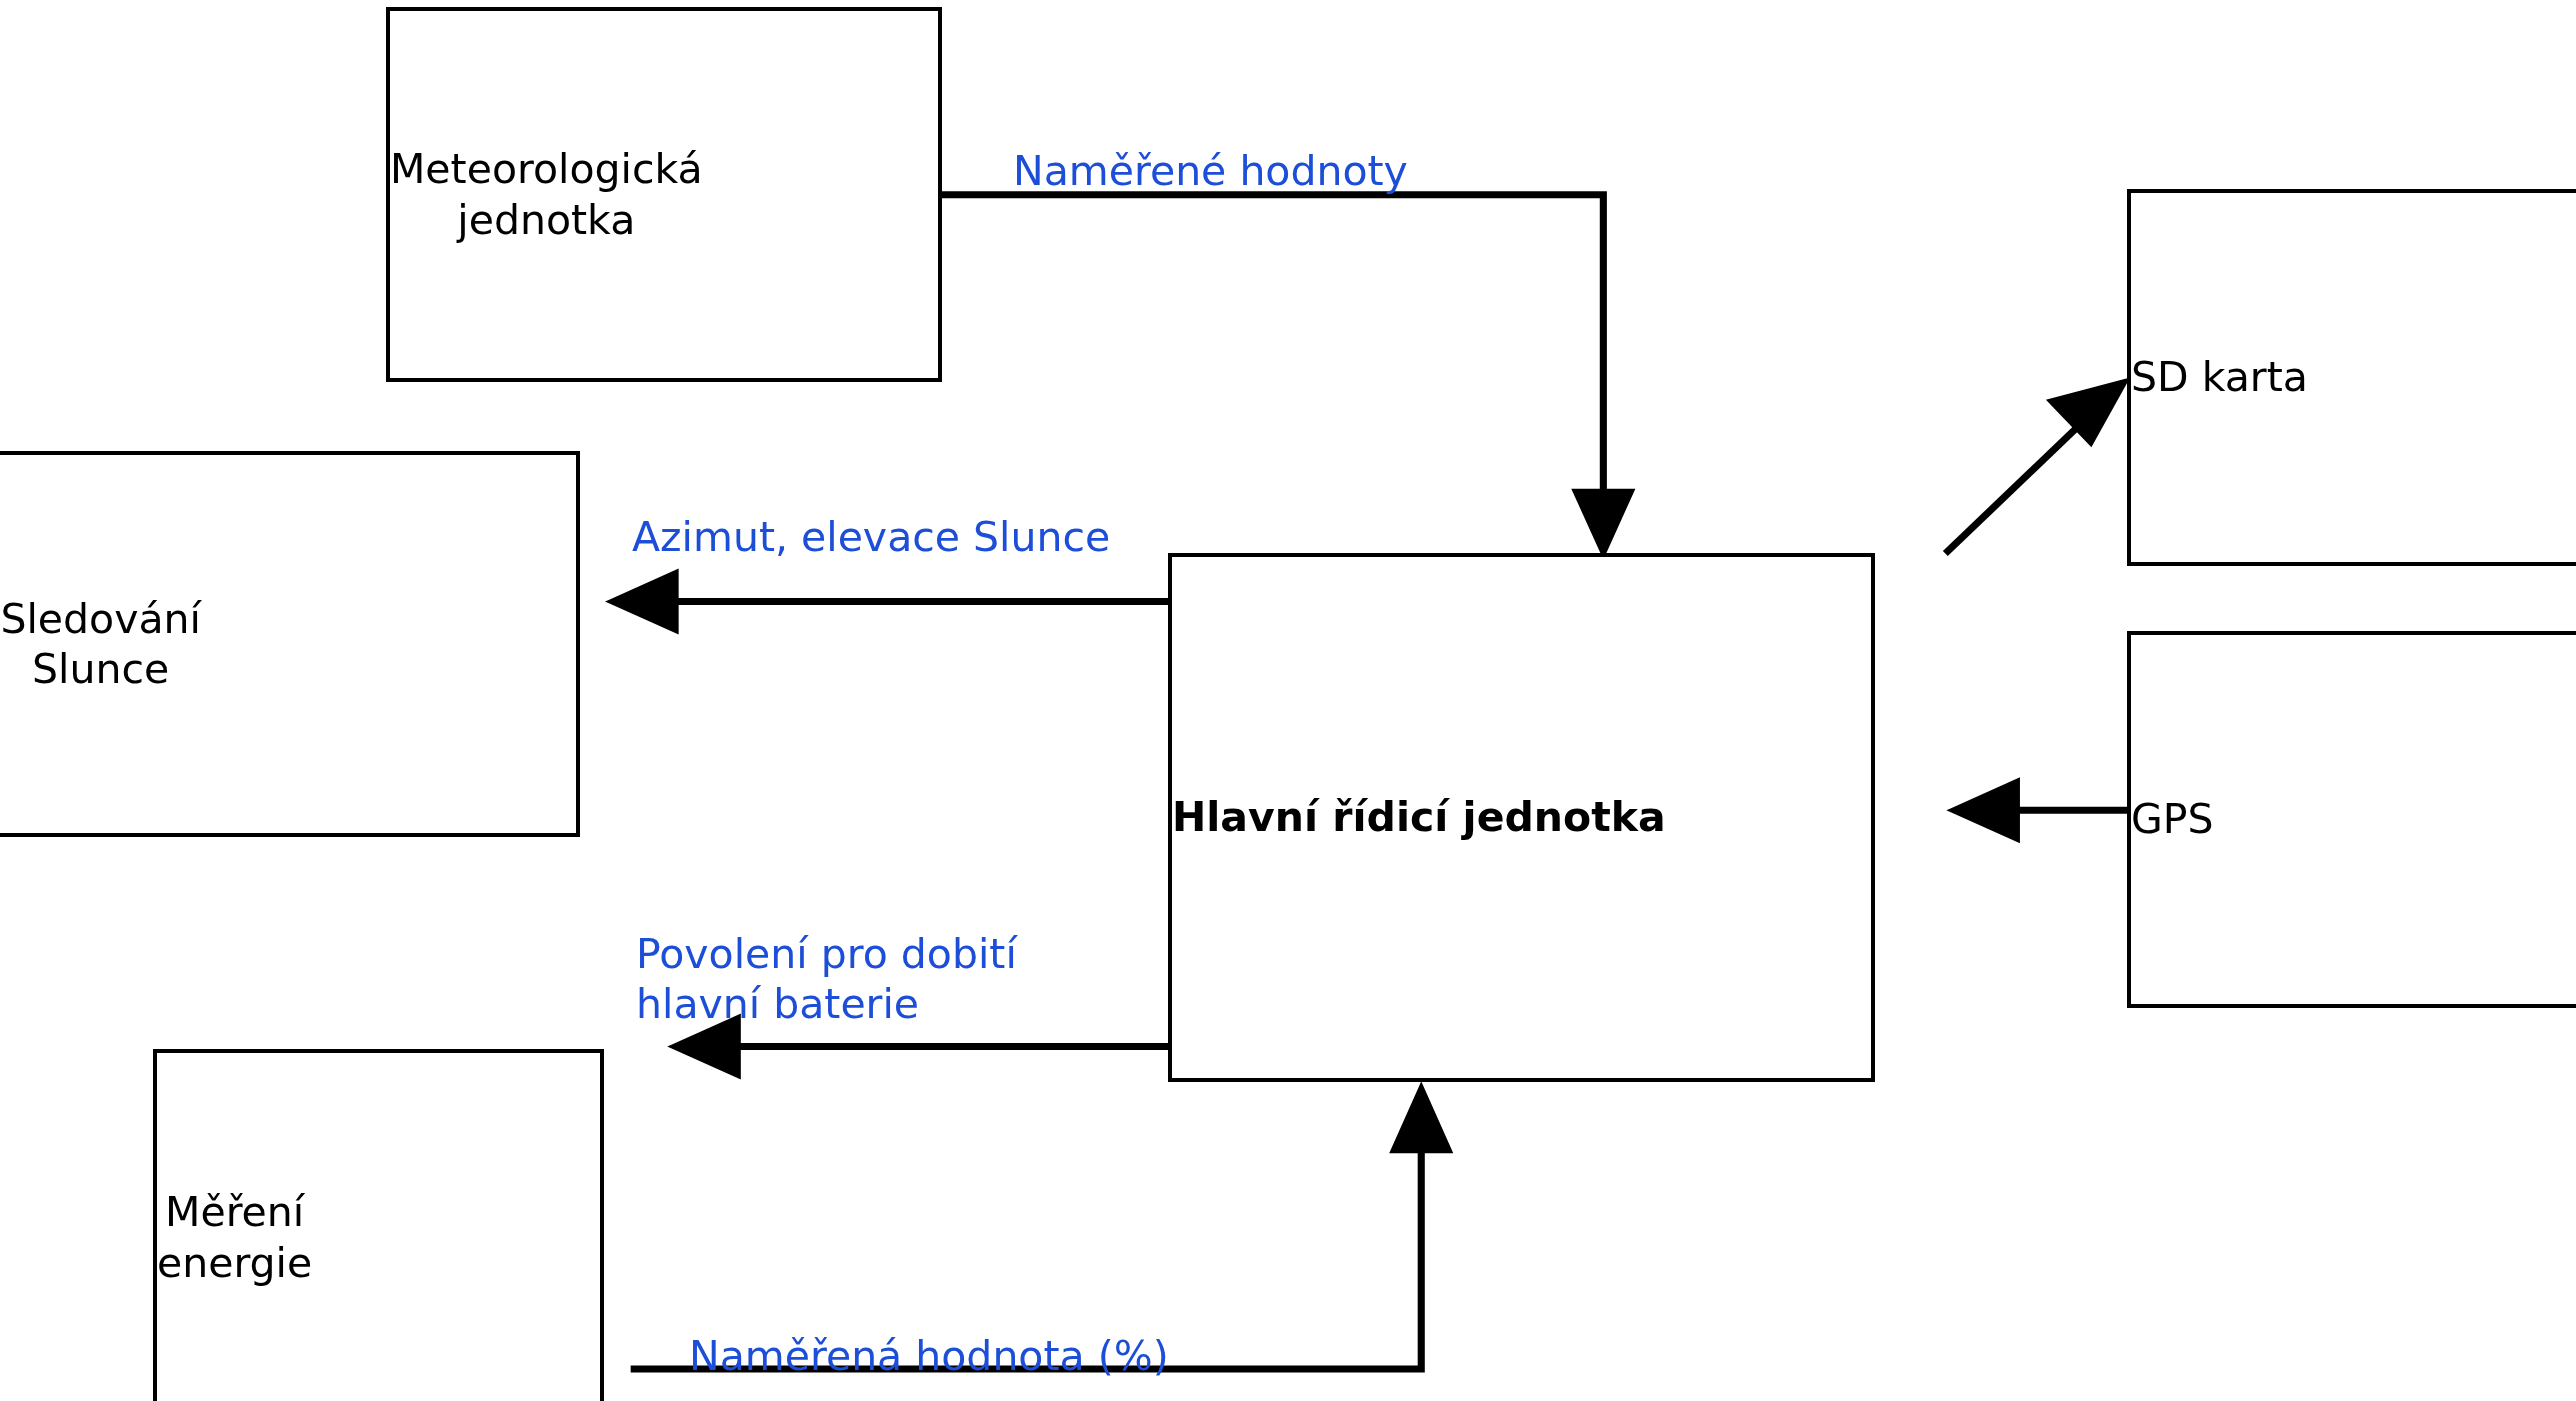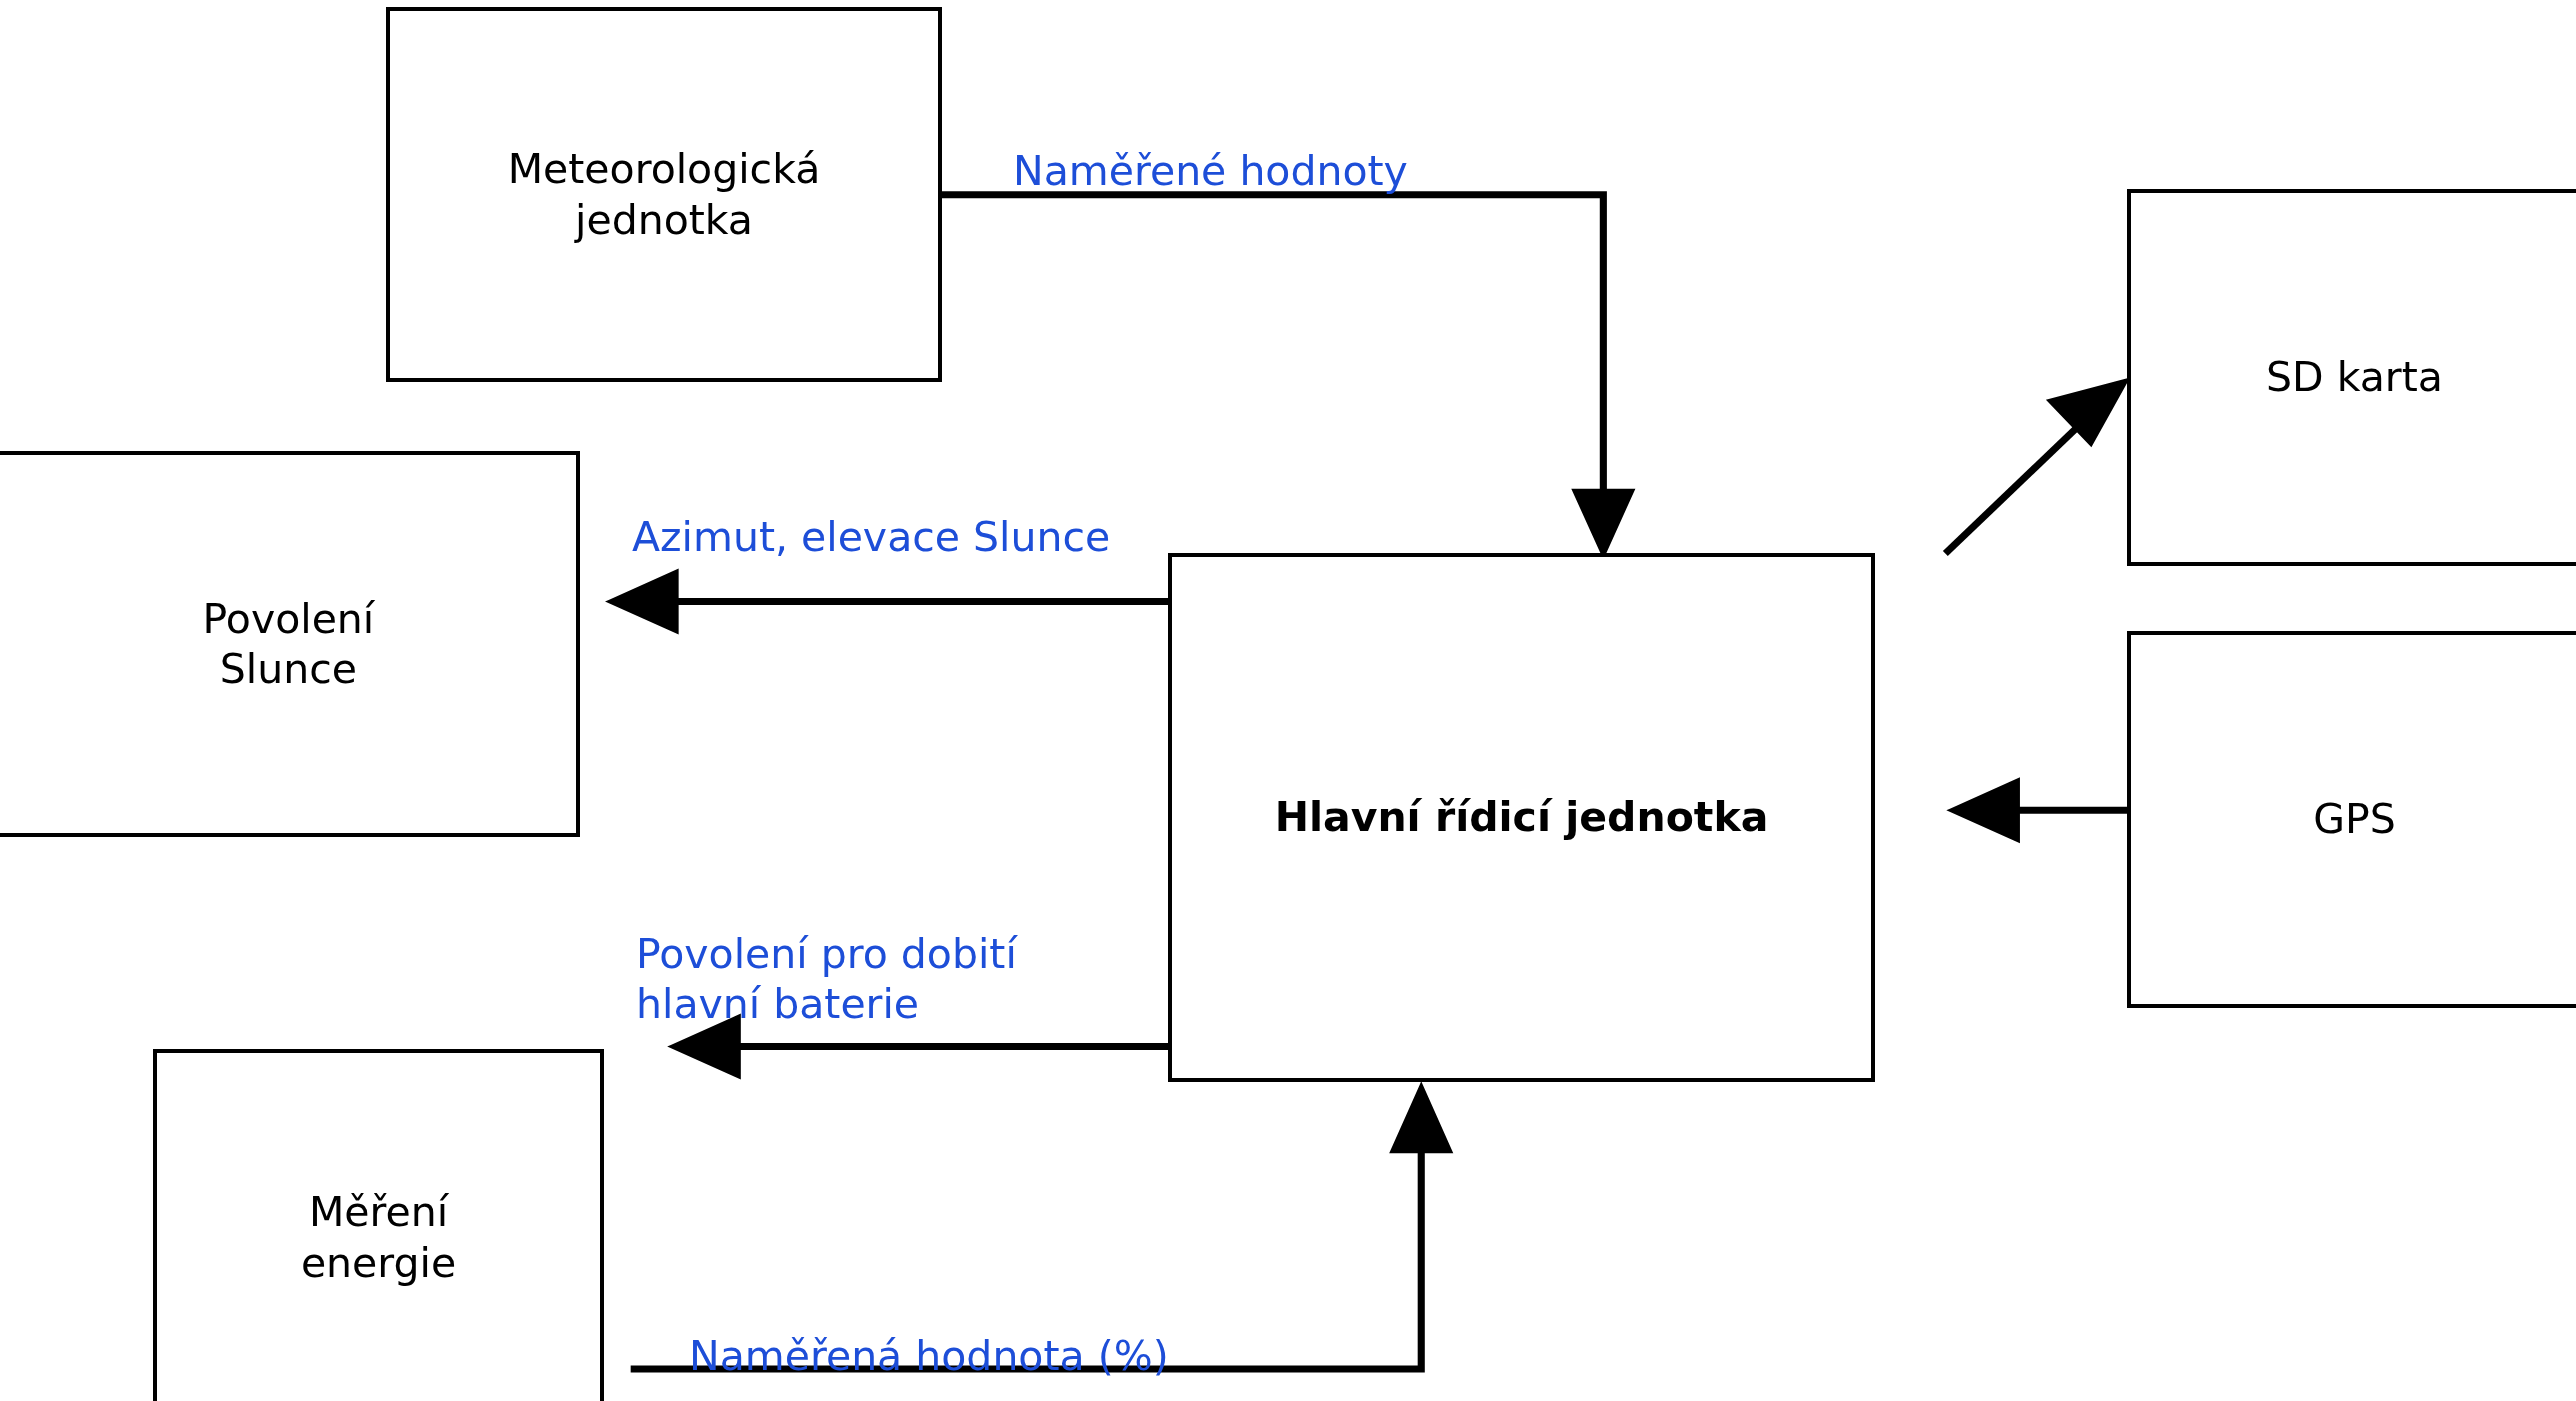--- a/index.html
+++ b/index.html
@@ -15,21 +15,21 @@
     font-family: "DejaVu Sans", sans-serif;
     overflow: hidden;
   }
   .node {
     position: absolute;
     box-sizing: border-box;
     border: 4.4px solid #000000;
     background: #ffffff;
     display: flex;
     align-items: center;
-    justify-content: center;
+    justify-content: flex-start;
     text-align: center;
     color: #000000;
     font-size: 41px;
     line-height: 1.22;
     white-space: pre-line;
   }
   .edge-label {
     position: absolute;
     color: #1d4ed8;
     font-size: 41px;
@@ -83,21 +83,21 @@
       <path d="M 2196 912 L 2272 878 L 2272 946 Z" fill="#000000" stroke="#000000" stroke-width="4" stroke-linejoin="miter"></path>
     </g>
   </svg>
 
   <div class="node" style="left:386px; top:7px; width:556px; height:375px;">
     <span>Meteorologická
 jednotka</span>
   </div>
 
   <div class="node" style="left:-3.6px; top:451px; width:584px; height:386px;">
-    <span>Povolení
+    <span>Sledování
 Slunce</span>
   </div>
 
   <div class="node" style="left:153px; top:1049px; width:451px; height:377px;">
     <span>Měření
 energie</span>
   </div>
 
   <div class="node" style="left:1168px; top:553px; width:707px; height:529px;font-weight:bold;">
     <span>Hlavní řídicí jednotka</span>

